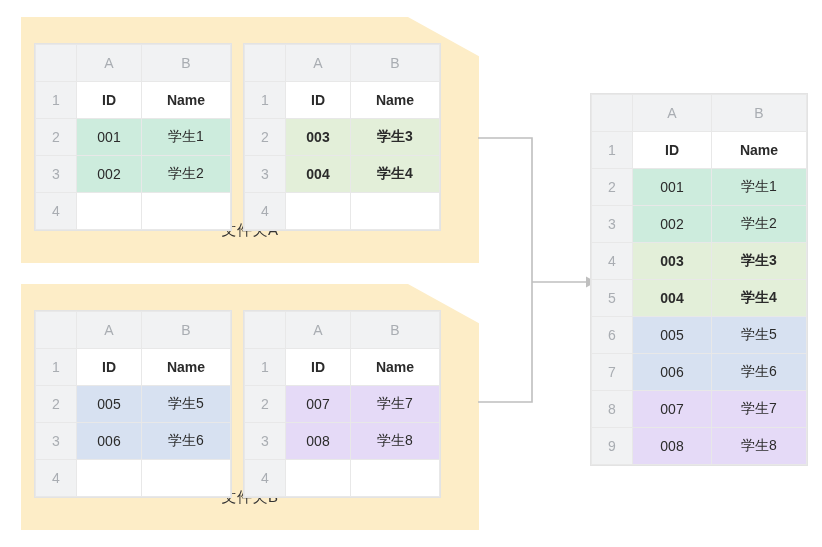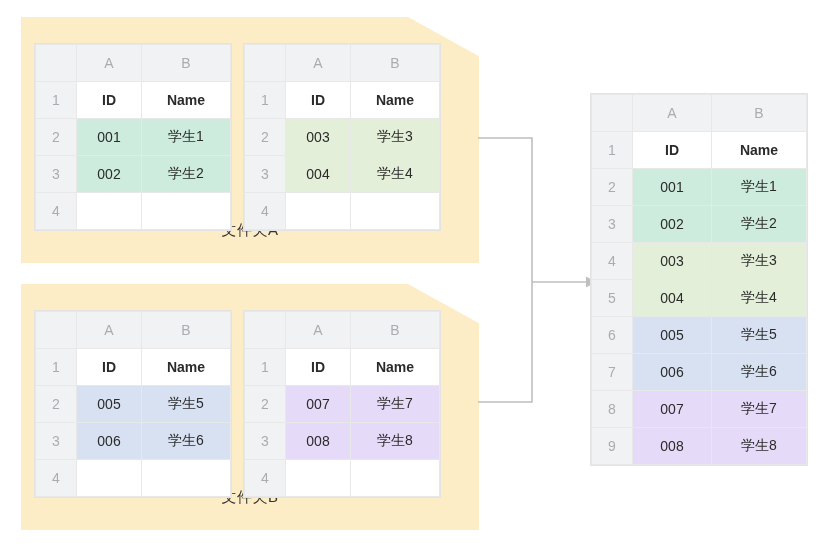--- a/index.html
+++ b/index.html
@@ -72,21 +72,21 @@
   .sheet.small .cB { width: 88px; }
 
   
   .sheet.big td { height: 36px; font-size: 14px; }
   .sheet.big .colhead { height: 28px; }
   .sheet.big .cA { width: 78px; }
   .sheet.big .cB { width: 94px; }
 
   
   .fill-teal   { background: #cdecdd !important; }
-  .fill-green  { background: #e3efd9 !important; }
+  .fill-green  { background: #e3efd9 !important; font-weight: bold; }
   .fill-blue   { background: #d7e1f1 !important; }
   .fill-purple { background: #e5daf7 !important; }
 
   
   #connector { position: absolute; left: 470px; top: 120px; }
 
   
   .nofill { background: #ffffff !important; font-weight: bold; }
 </style>
 </head>

